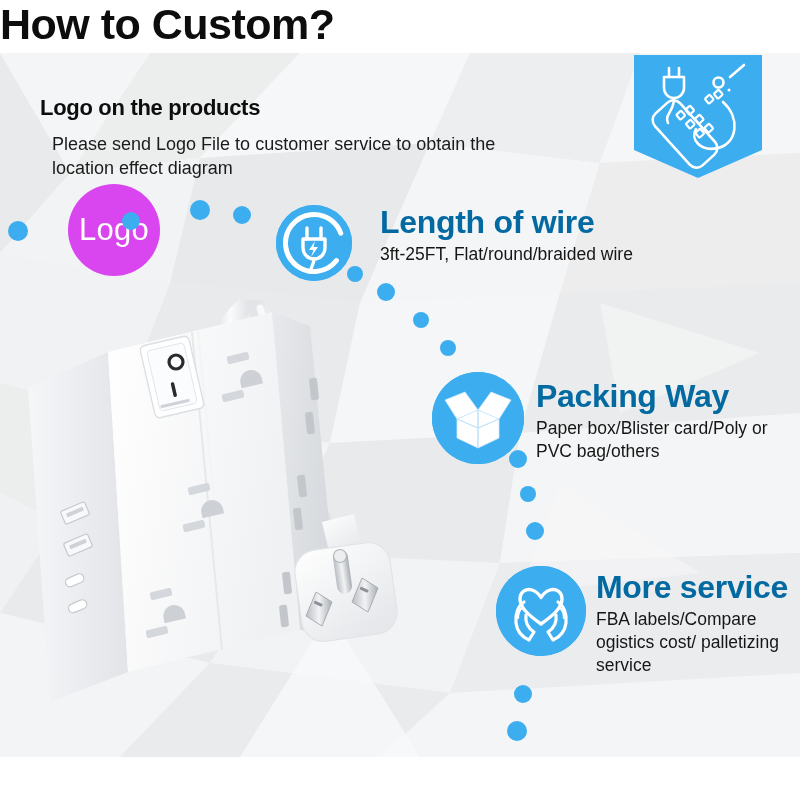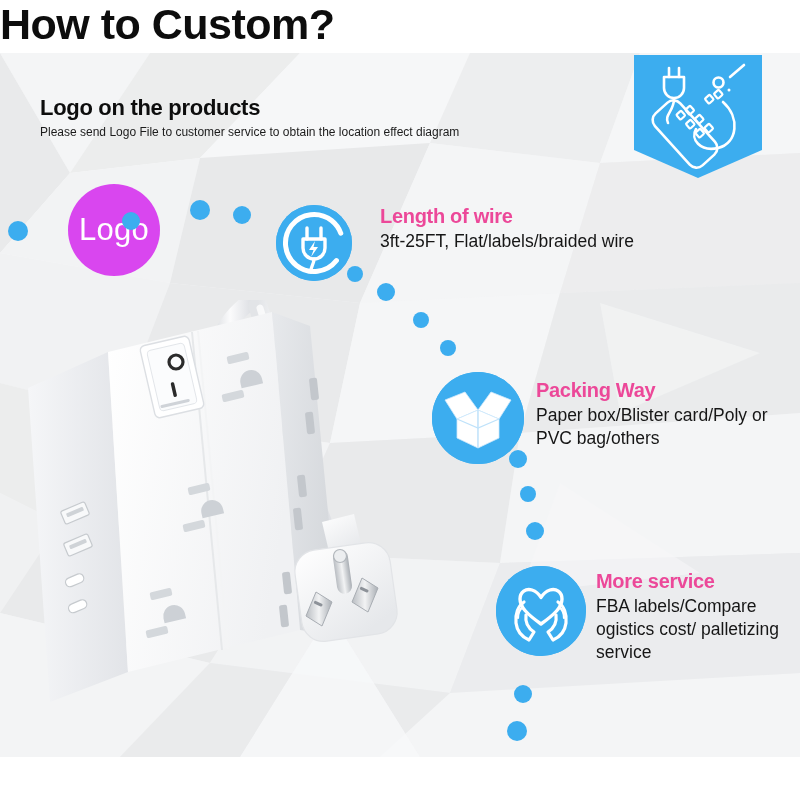--- a/index.html
+++ b/index.html
@@ -66,24 +66,24 @@
   }
   .sec-head {
     font-size: 22px;
     font-weight: 700;
     color: #0d0d0d;
     letter-spacing: -0.3px;
     line-height: 1.15;
     margin: 0 0 4px 0;
   }
   .sec-body {
-    font-size: 12px;
+    font-size: 18px;
     color: #1b1b1b;
     line-height: 1.34;
-    margin: 0;
+    margin: 12px;
     font-weight: 400;
   }
 
   
   .logo-bubble {
     position: absolute;
     left: 68px; top: 184px;
     width: 92px; height: 92px;
     border-radius: 50%;
     background: #d946ef;
@@ -104,23 +104,23 @@
   }
 
   
   .feature { position: absolute; }
   .feature .badge {
     position: absolute;
     border-radius: 50%;
     background: #3cadef;
   }
   .feature .ftitle {
-    font-size: 20px;
+    font-size: 32px;
     font-weight: 700;
-    color: #ec4899;
+    color: #0369a1;
     letter-spacing: -0.3px;
     line-height: 1.1;
     margin: 0;
     white-space: nowrap;
   }
   .feature .fbody {
     font-size: 17.5px;
     color: #161616;
     line-height: 1.3;
     margin: 3px 0 0 0;
@@ -383,21 +383,21 @@
           <path d="M31 23 V34"></path>
           <path d="M45 23 V34"></path>
           <path d="M27 34 h22 v9 a11 11 0 0 1 -22 0 Z"></path>
           <path d="M38 54 C38 60 34 62 35 67"></path>
         </g>
         <polygon points="39,36 33,45 37.5,45 35,52 42,42 37.5,42" fill="#ffffff"></polygon>
       </svg>
     </div>
     <div class="ftxt">
       <p class="ftitle">Length of wire</p>
-      <p class="fbody">3ft-25FT, Flat/labels/braided wire</p>
+      <p class="fbody">3ft-25FT, Flat/round/braided wire</p>
     </div>
   </div>
 
   <div class="feature f-pack">
     <div class="badge">
       <svg width="92" height="92" viewBox="0 0 92 92">
         <circle cx="46" cy="46" r="46" fill="#3cadef"></circle>
         <g fill="#ffffff" stroke="#cfe9fb" stroke-width="0.8">
 
           <polygon points="13,28 33,20 46,38 25,47"></polygon>

